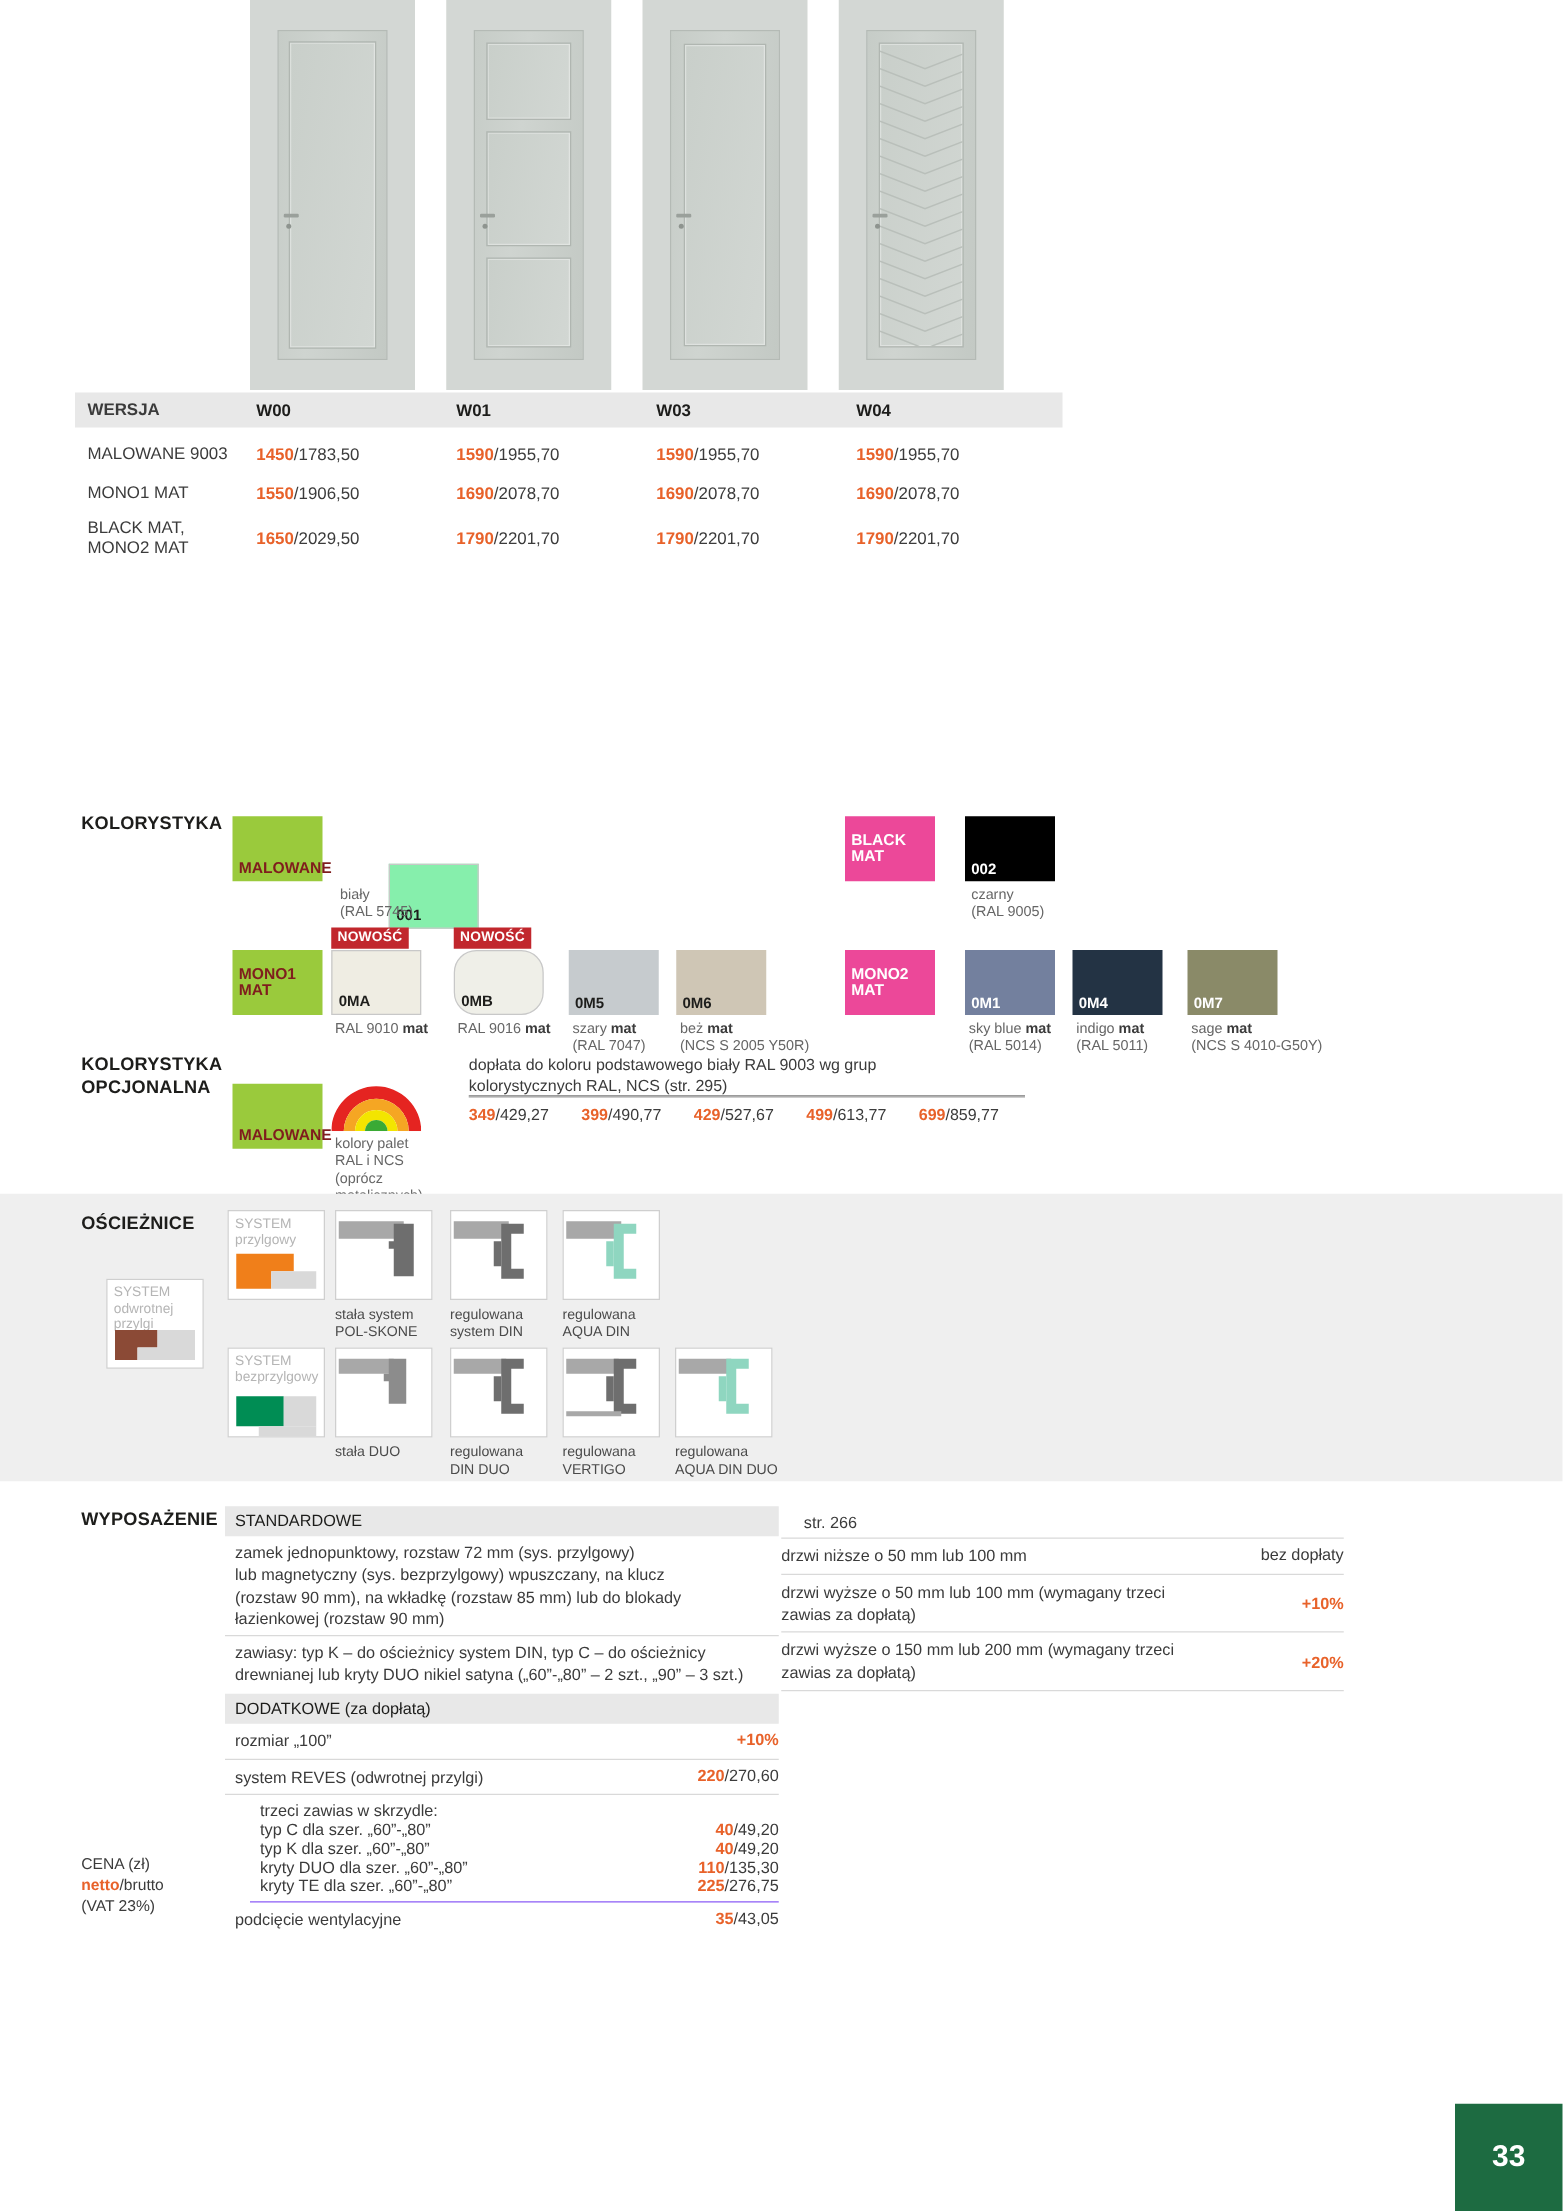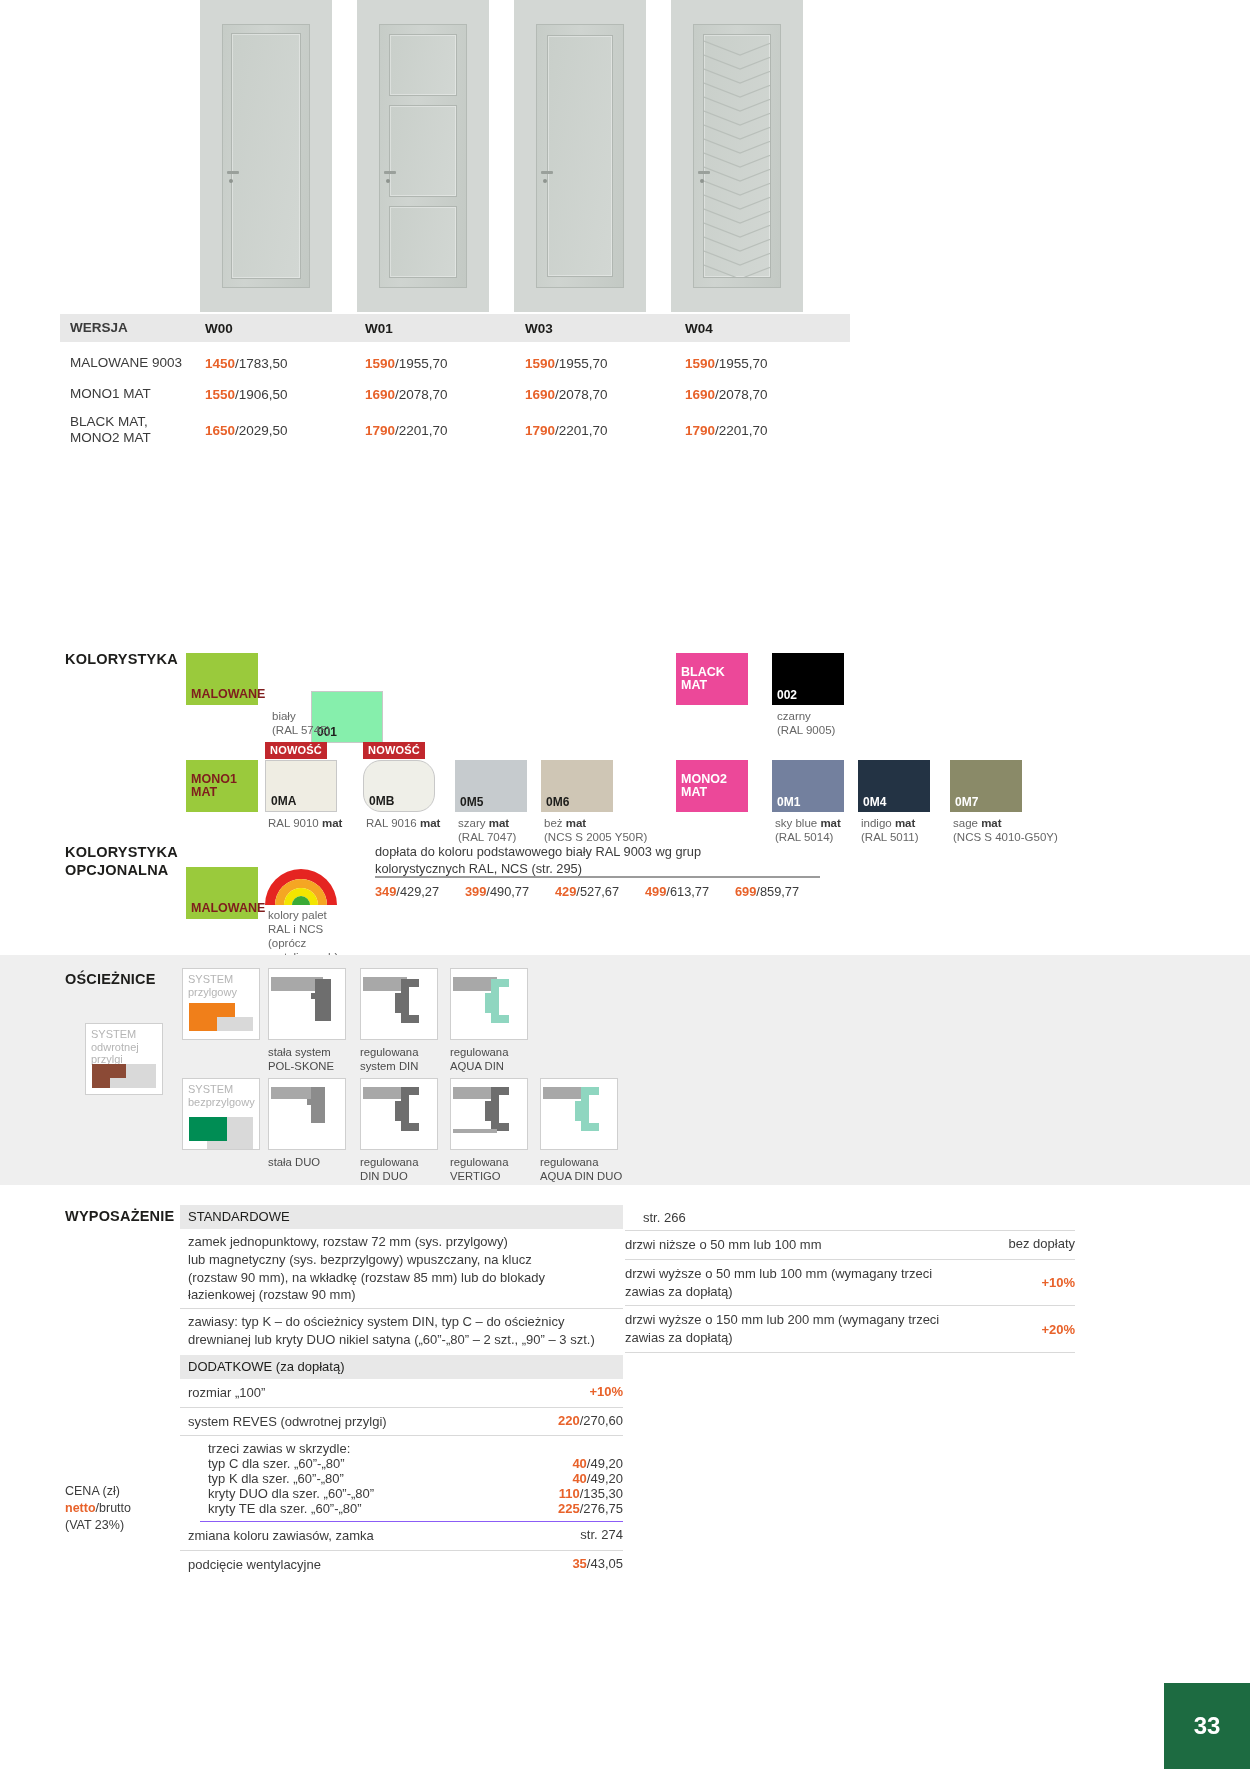--- a/index.html
+++ b/index.html
@@ -472,24 +472,20 @@
       <div style="display:flex; justify-content:space-between; padding-left:8px; font-size:13px;">
         <span class="lab">kryty DUO dla szer. „60”-„80”</span>
         <span class="val"><span class="accent">110</span><span>/135,30</span></span>
       </div>
       <div style="display:flex; justify-content:space-between; padding-left:8px; font-size:13px;">
         <span class="lab">kryty TE dla szer. „60”-„80”</span>
         <span class="val"><span class="accent">225</span><span>/276,75</span></span>
       </div>
     </div>
 
-    <div class="eq-row">
-      <div class="lab">zmiana koloru zawiasów, zamka</div>
-      <div class="val muted">str. 274</div>
-    </div>
     <div class="eq-row" style="border-bottom:none;">
       <div class="lab">podcięcie wentylacyjne</div>
       <div class="val"><span class="accent">35</span><span>/43,05</span></div>
     </div>
   </div>
 
   <div style="position:absolute; left:625px; top:1205px; width:450px;">
     <div class="eq-row" style="border-top:none;">
       <div class="val muted" style="align-self:center;">str. 266</div>
     </div>

